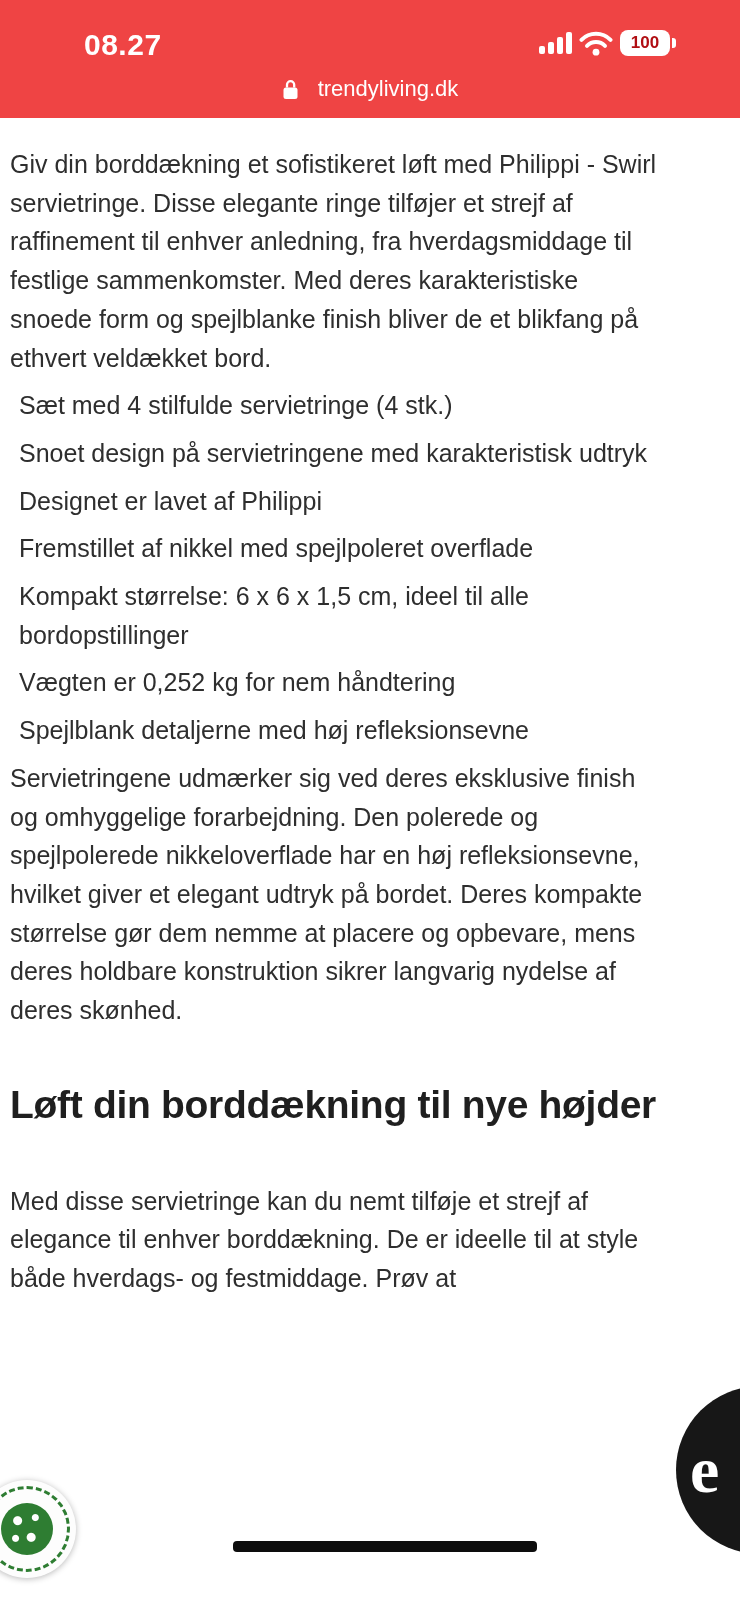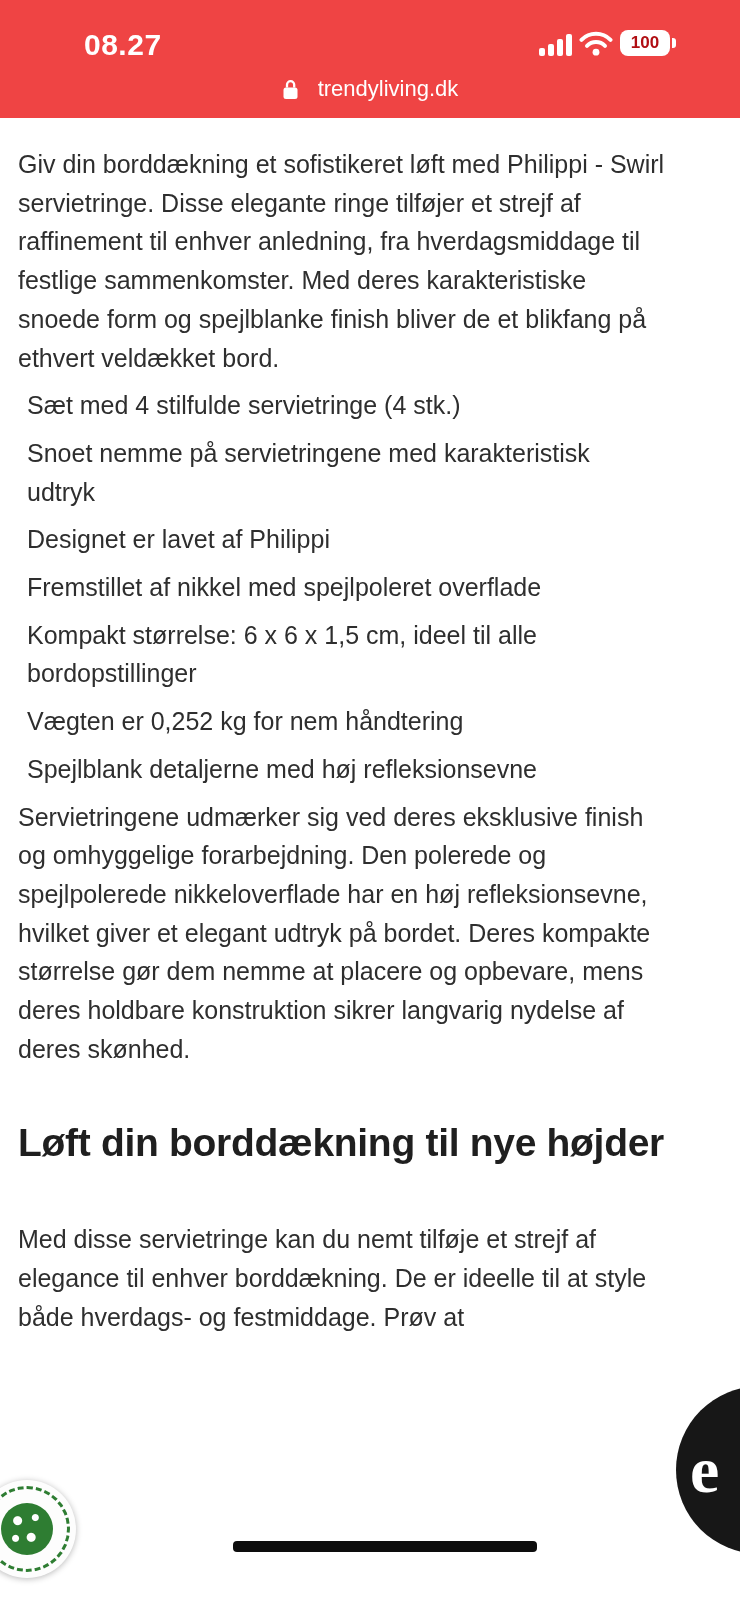--- a/index.html
+++ b/index.html
@@ -18,21 +18,21 @@
     height:118px;
     position:relative;
     color:#fff;
   }
   .time {
     position:absolute; left:84px; top:28px;
     font-size:30px; font-weight:700; letter-spacing:.5px;
   }
   .status-icons {
     position:absolute; right:70px; top:30px;
-    display:flex; align-items:flex-end; gap:7px; height:26px;
+    display:flex; align-items:center; gap:7px; height:26px;
   }
   .signal { display:flex; align-items:flex-end; gap:3px; height:22px; }
   .signal i { display:block; width:6px; background:#fff; border-radius:2px; }
   .signal .b1{height:8px}.signal .b2{height:12px}.signal .b3{height:17px}.signal .b4{height:22px}
   .wifi svg { display:block; }
   .battery {
     width:50px; height:26px; background:#fff; border-radius:8px;
     display:flex; align-items:center; justify-content:center; position:relative;
   }
   .battery::after {
@@ -41,21 +41,21 @@
   }
   .battery span { color:#b00e13; font-size:17px; font-weight:700; }
   .url-row {
     position:absolute; left:0; right:0; top:76px;
     display:flex; justify-content:center; align-items:center; gap:19px;
     font-size:22px; color:#fff; cursor:pointer;
   }
   .lock svg { display:block; }
   
   .content {
-    padding:27px 0 0 18px;
+    padding:27px 0 0 10px;
     width:665px;
     font-size:25px;
     line-height:38.7px;
     color:#2e2e2e;
   }
   .content p { margin:0; }
   .spec-line { margin:9px; }
   h2 {
     font-size:39px;
     line-height:58px;
@@ -136,21 +136,21 @@
       </svg>
     </span>
     <span>trendyliving.dk</span>
   </div>
 </header>
 
 <main class="content">
   <p>Giv din borddækning et sofistikeret løft med Philippi - Swirl servietringe. Disse elegante ringe tilføjer et strejf af raffinement til enhver anledning, fra hverdagsmiddage til festlige sammenkomster. Med deres karakteristiske snoede form og spejlblanke finish bliver de et blikfang på ethvert veldækket bord.</p>
 
   <div class="spec-line">Sæt med 4 stilfulde servietringe (4 stk.)</div>
-  <div class="spec-line">Snoet nemme på servietringene med karakteristisk udtryk</div>
+  <div class="spec-line">Snoet design på servietringene med karakteristisk udtryk</div>
   <div class="spec-line">Designet er lavet af Philippi</div>
   <div class="spec-line">Fremstillet af nikkel med spejlpoleret overflade</div>
   <div class="spec-line">Kompakt størrelse: 6 x 6 x 1,5 cm, ideel til alle bordopstillinger</div>
   <div class="spec-line">Vægten er 0,252 kg for nem håndtering</div>
   <div class="spec-line">Spejlblank detaljerne med høj refleksionsevne</div>
 
   <p>Servietringene udmærker sig ved deres eksklusive finish og omhyggelige forarbejdning. Den polerede og spejlpolerede nikkeloverflade har en høj refleksionsevne, hvilket giver et elegant udtryk på bordet. Deres kompakte størrelse gør dem nemme at placere og opbevare, mens deres holdbare konstruktion sikrer langvarig nydelse af deres skønhed.</p>
 
   <h2>Løft din borddækning til nye højder</h2>
   <p>Med disse servietringe kan du nemt tilføje et strejf af elegance til enhver borddækning. De er ideelle til at style både hverdags- og festmiddage. Prøv at</p>

